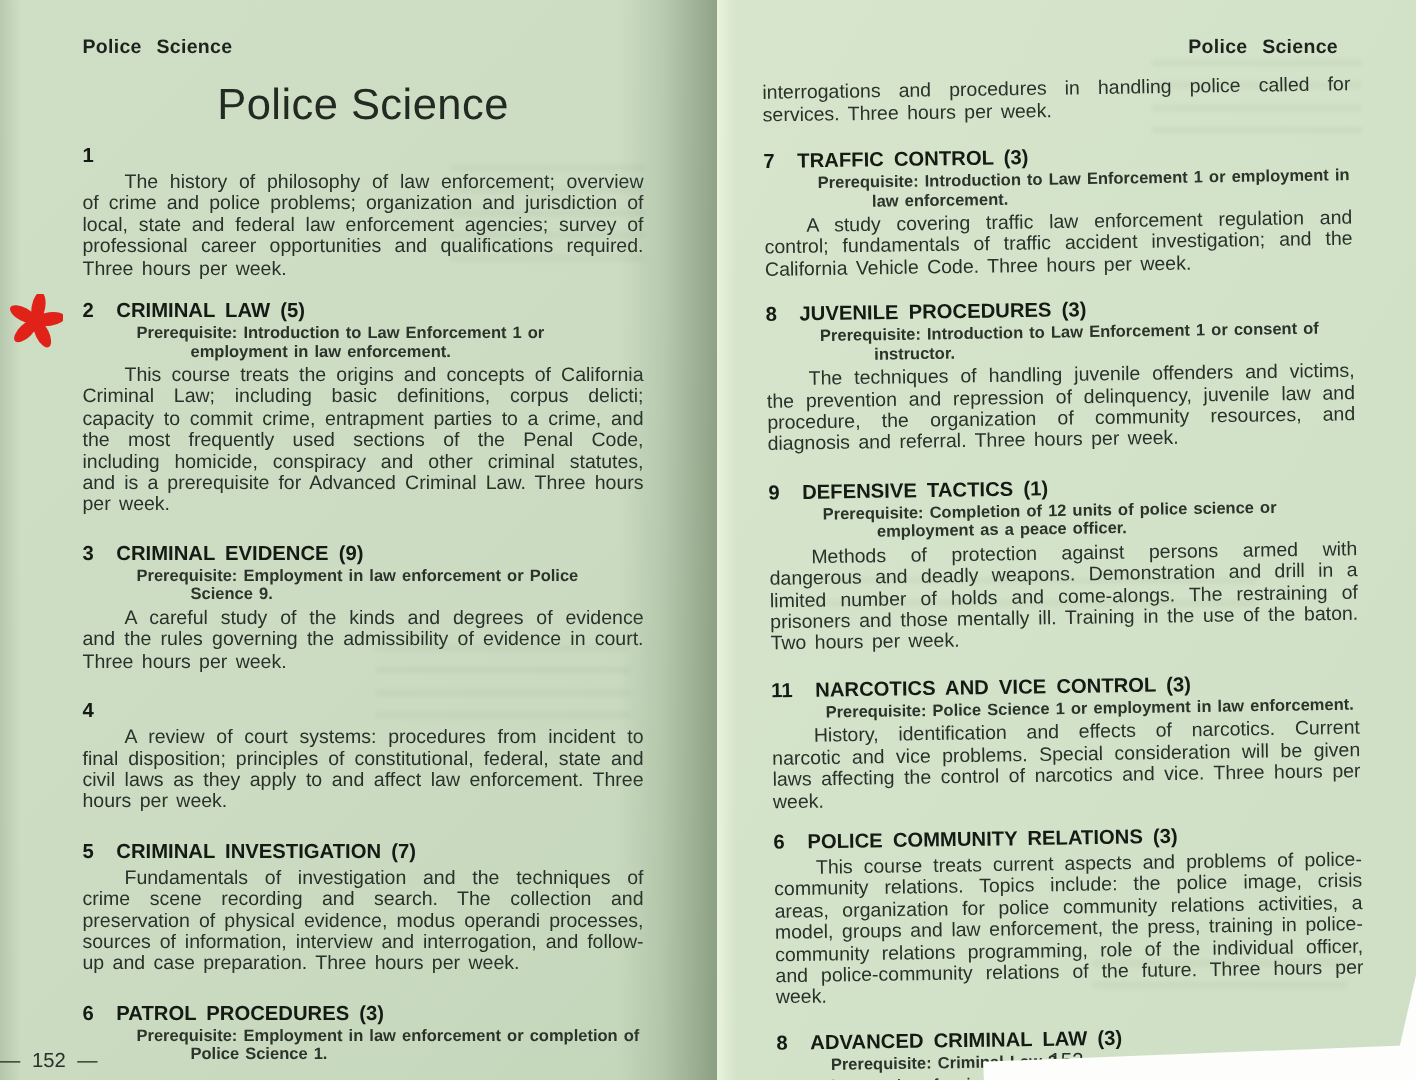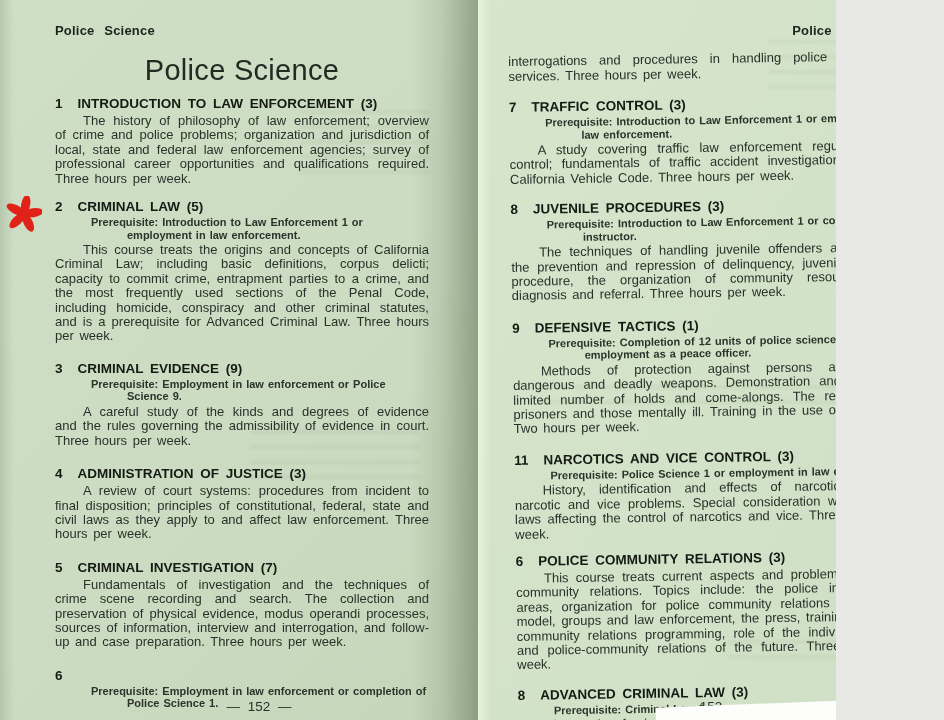--- a/index.html
+++ b/index.html
@@ -2,21 +2,21 @@
 <html><head>
 <meta charset="utf-8">
 <style>
   html,body{margin:0;padding:0;}
   body{
     width:944px;height:720px;overflow:hidden;
     font-family:"Liberation Sans", sans-serif;
     background:#e8e8e4;
   }
   .book{
-    position:relative;width:836px;height:720px;overflow:hidden;
+    position:relative;width:944px;height:720px;overflow:hidden;
     background:#a16207;
   }
   
   .page{position:absolute;top:0;height:720px;}
   .page-left{
     left:0;width:478px;
     background:linear-gradient(135deg,#cedfc6 0%,#cbdcc2 55%,#c4d6ba 100%);
   }
   .page-left::before{ 
     content:'';position:absolute;left:0;top:0;width:14px;height:100%;
@@ -79,21 +79,21 @@
     margin:2px 0 0 0;font-size:13px;line-height:14.4px;color:#2a312a;
     text-align:justify;text-indent:28px;word-spacing:2px;
   }
   .continuation{
     margin:52px 0 0 0;font-size:13px;line-height:14.5px;color:#2a312a;
     text-align:justify;word-spacing:2px;
   }
   .page-number{
     position:absolute;bottom:6px;font-size:13.5px;color:#29302a;word-spacing:4px;
   }
-  .page-left  .page-number{left:0;width:100%;text-align:center;padding-left:20px;}
+  .page-left  .page-number{left:0;width:100%;}
   .page-right .page-number{left:0;width:100%;text-align:center;}
   
   .marker{
     position:absolute;left:-49px;top:-3px;width:36px;height:36px;
   }
   .first-gap{margin-top:9px;}
 </style>
 </head>
 <body>
 
@@ -103,21 +103,20 @@
     <div class="ghost" style="left:300px;top:110px;width:130px;height:70px;"></div>
     <div class="ghost" style="left:250px;top:430px;width:170px;height:60px;"></div>
     <div class="running-header hdr-left">Police Science</div>
 
     <div class="col">
       <h1 class="page-title">Police Science</h1>
 
       <div class="course first-gap">
         <div class="course-heading">
           <span>1</span>
-          <span>INTRODUCTION TO LAW ENFORCEMENT (3)</span>
         </div>
         <p class="course-body">The history of philosophy of law enforcement; overview of crime and police problems; organization and jurisdiction of local, state and federal law enforcement agencies; survey of professional career opportunities and qualifications required. Three hours per week.</p>
       </div>
 
       <div class="course">
         <span class="marker">
           <svg width="36" height="36" viewBox="-20 -20 40 40">
             <g fill="#e02218">
               <ellipse cx="0" cy="-10.5" rx="5" ry="11" transform="rotate(10)"></ellipse>
               <ellipse cx="0" cy="-10.5" rx="5" ry="11" transform="rotate(82)"></ellipse>
@@ -140,36 +139,36 @@
           <span>3</span>
           <span>CRIMINAL EVIDENCE (9)</span>
         </div>
         <div class="prereq">Prerequisite: Employment in law enforcement or Police Science 9.</div>
         <p class="course-body">A careful study of the kinds and degrees of evidence and the rules governing the admissibility of evidence in court. Three hours per week.</p>
       </div>
 
       <div class="course" style="margin-top:18px;">
         <div class="course-heading">
           <span>4</span>
-          <span>ADMINISTRATION OF JUSTICE (3)</span>
         </div>
         <p class="course-body">A review of court systems: procedures from incident to final disposition; principles of constitutional, federal, state and civil laws as they apply to and affect law enforcement. Three hours per week.</p>
       </div>
 
       <div class="course" style="margin-top:18px;">
         <div class="course-heading">
           <span>5</span>
           <span>CRIMINAL INVESTIGATION (7)</span>
         </div>
         <p class="course-body">Fundamentals of investigation and the techniques of crime scene recording and search. The collection and preservation of physical evidence, modus operandi processes, sources of information, interview and interrogation, and follow-up and case preparation. Three hours per week.</p>
       </div>
 
       <div class="course" style="margin-top:18px;">
         <div class="course-heading">
           <span>6</span>
+          <span>PATROL PROCEDURES (3)</span>
         </div>
         <div class="prereq">Prerequisite: Employment in law enforcement or completion of Police Science 1.</div>
 
       </div>
     </div>
 
     <div class="page-number">— 152 —</div>
   </div>
 
   <div class="page page-right">

